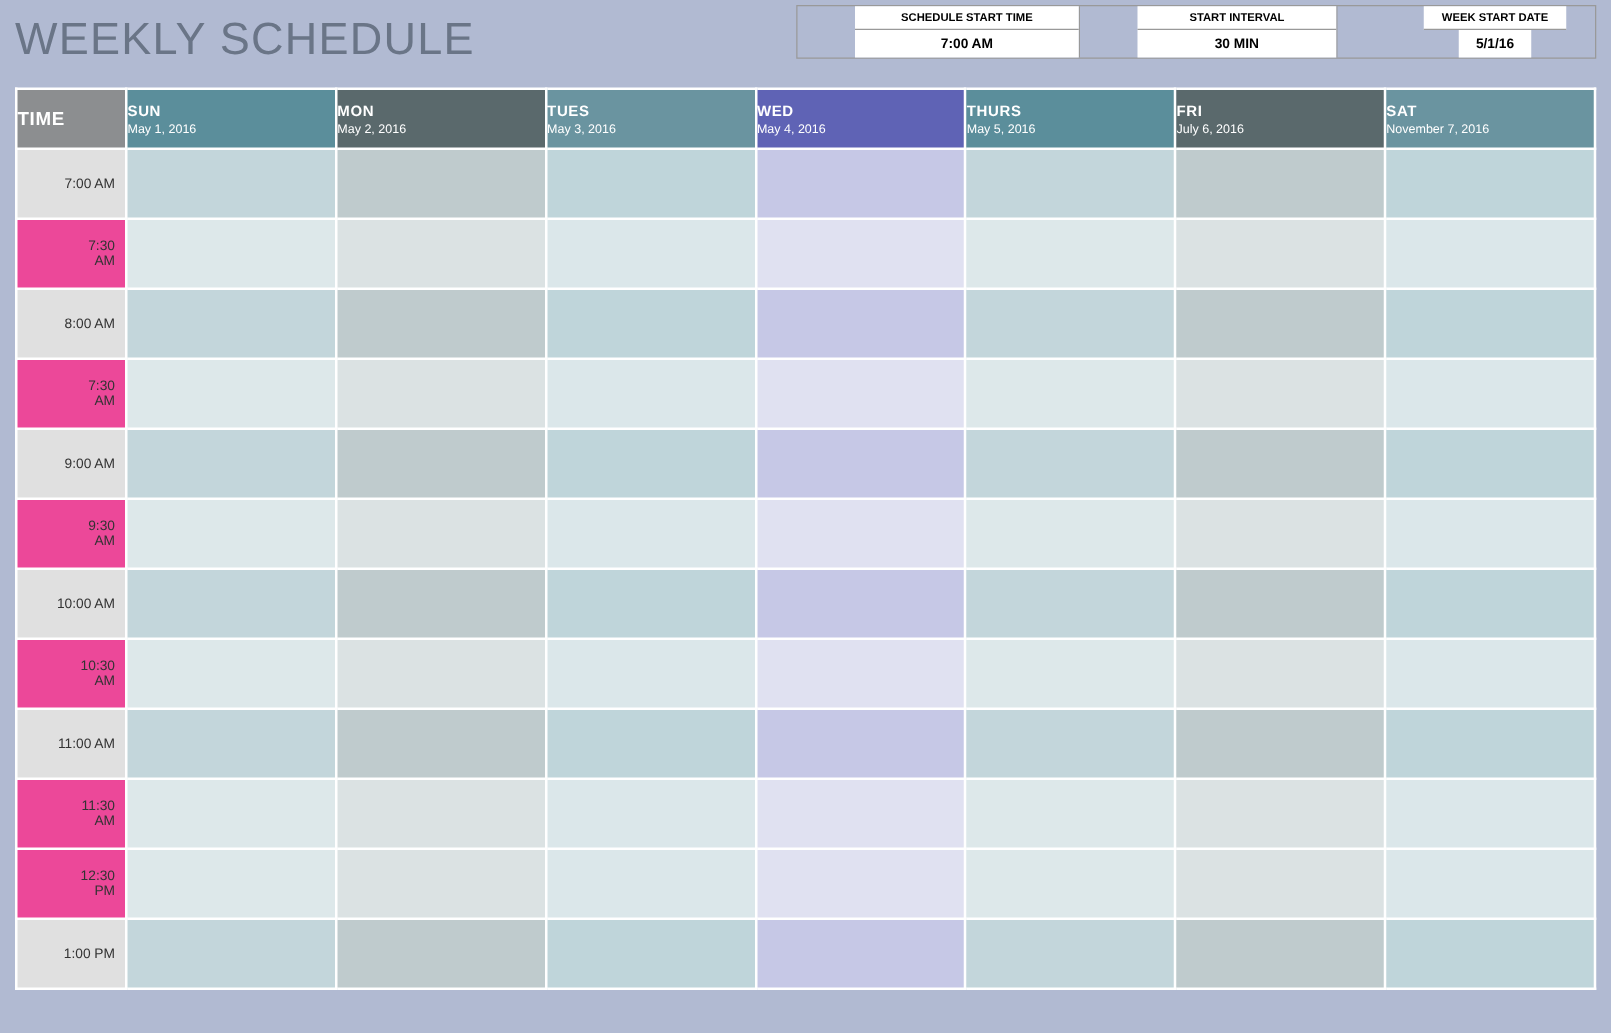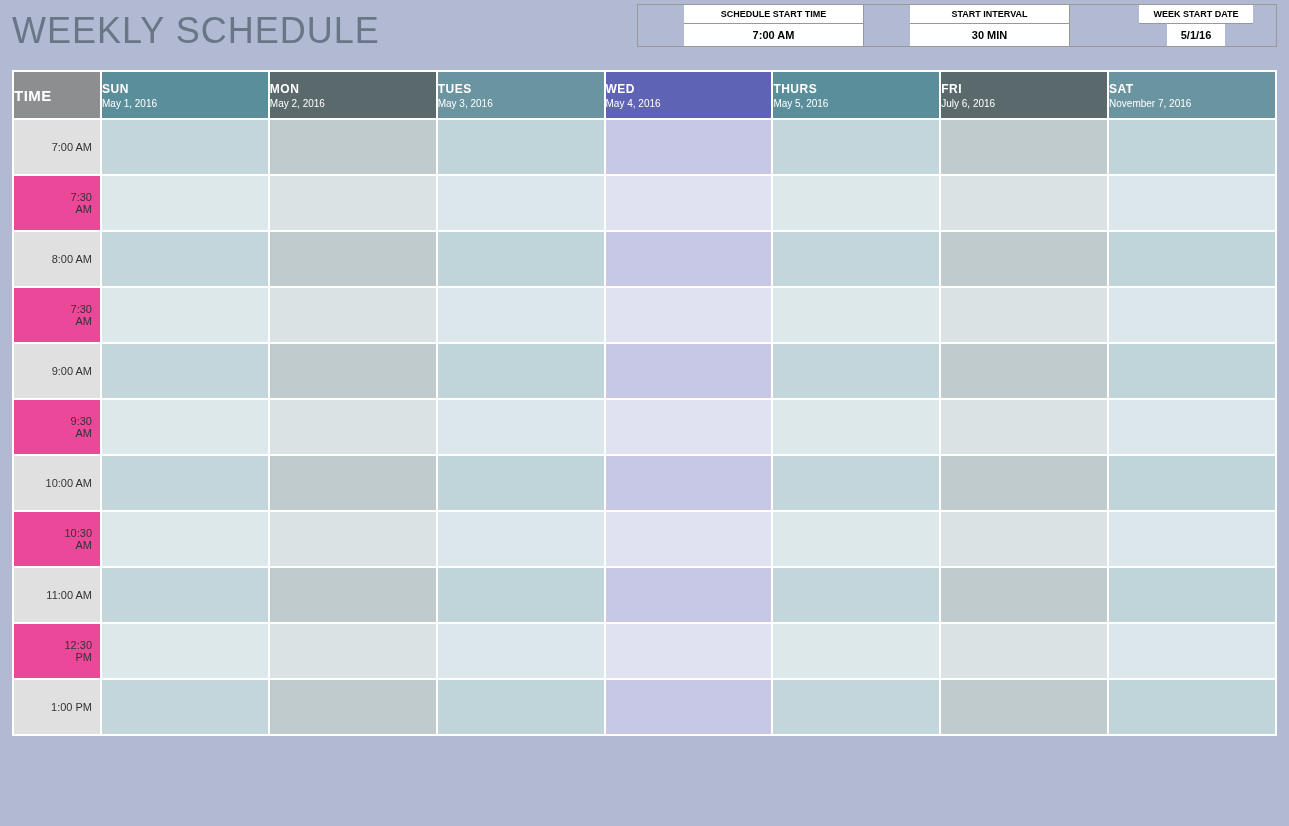--- a/index.html
+++ b/index.html
@@ -258,20 +258,30 @@
         <td class="time-cell">11:00 AM</td>
         <td class="c-sun"></td>
         <td class="c-mon"></td>
         <td class="c-tues"></td>
         <td class="c-wed"></td>
         <td class="c-thurs"></td>
         <td class="c-fri"></td>
         <td class="c-sat"></td>
       </tr>
       <tr class="even">
+        <td class="time-cell">11:30 AM</td>
+        <td class="c-sun"></td>
+        <td class="c-mon"></td>
+        <td class="c-tues"></td>
+        <td class="c-wed"></td>
+        <td class="c-thurs"></td>
+        <td class="c-fri"></td>
+        <td class="c-sat"></td>
+      </tr>
+      <tr class="even">
         <td class="time-cell">12:30 PM</td>
         <td class="c-sun"></td>
         <td class="c-mon"></td>
         <td class="c-tues"></td>
         <td class="c-wed"></td>
         <td class="c-thurs"></td>
         <td class="c-fri"></td>
         <td class="c-sat"></td>
       </tr>
       <tr class="odd">

